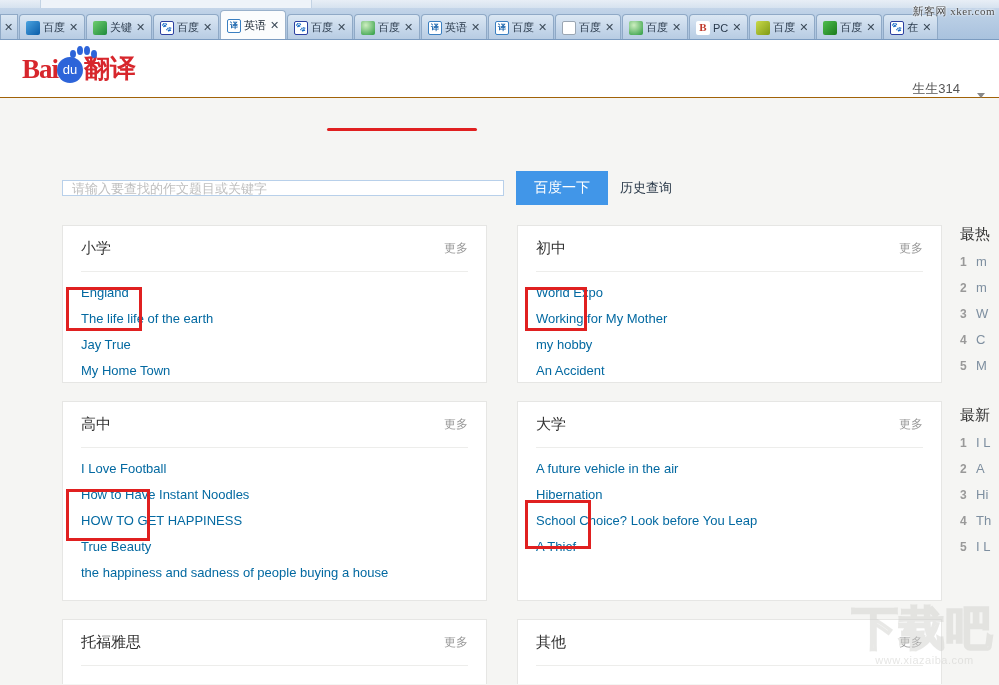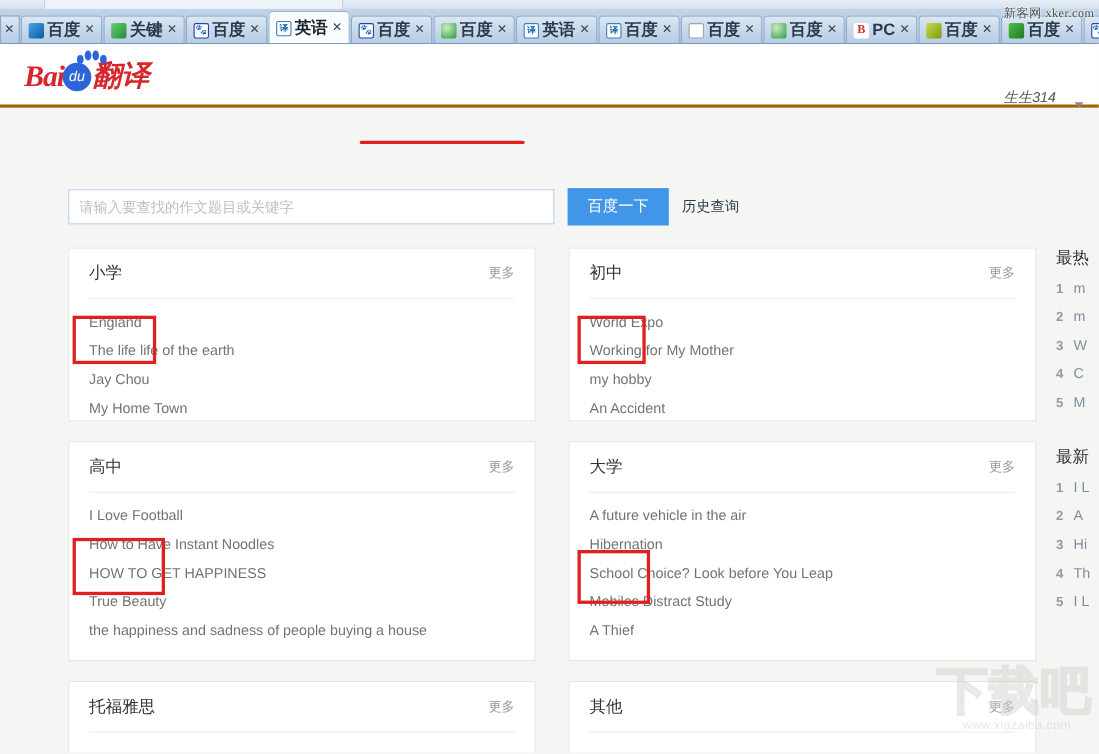--- a/index.html
+++ b/index.html
@@ -74,22 +74,21 @@
   .fv-globe { background: radial-gradient(circle at 35% 30%, #cdeec0, #2a9a3e); }
   .fv-doc { background: #ffffff; border: 1px solid #9aa6b3; }
   .fv-b { background: #ffffff; color: #c0392b; font-size: 11px; font-weight: bold; font-family: "Liberation Serif", serif; }
   .fv-olive { background: linear-gradient(135deg,#c9d948,#7f9a16); }
   .fv-search { background: linear-gradient(135deg,#4fbe4f,#1c7b1c); }
   .tab-title {
     max-width: 38px;
     overflow: hidden;
     text-overflow: clip;
     display: inline-block;
-    font-size: 15px;
-    font-weight: bold;
+    font-size: 11px;
   }
   .tab-close {
     width: 11px; height: 11px;
     flex: 0 0 11px;
     display: flex; align-items: center; justify-content: center;
     font-size: 11px; color: #3c4a58; line-height: 1;
   }
   .chrome-watermark {
     position: absolute; right: 4px; top: 4px;
     font-size: 11px; color: #4a4a4a;
@@ -99,22 +98,21 @@
     white-space: nowrap;
     text-shadow: 0 0 2px #fff, 0 0 3px #fff;
     padding-left: 20px;
   }
 
   
   .site-header {
     position: relative;
     height: 58px;
     background: #ffffff;
-    border-bottom: 3px solid #a16207;
-    font-style: italic;
+    border-bottom: 1px solid #a16207;
   }
   .logo {
     position: absolute; left: 22px; top: 13px;
     display: flex; align-items: center;
     height: 32px;
     user-select: none;
   }
   .logo-baidu {
     font-family: "Liberation Serif", serif;
     font-size: 27px; font-weight: bold;
@@ -210,21 +208,21 @@
     position: relative;
     height: 586px;
     background: #f5f5f3;
     overflow: hidden;
   }
   .searchbar {
     position: absolute; left: 62px; top: 73px;
     display: flex; align-items: center; gap: 12px;
   }
   .search-input {
-    width: 442px; height: 32px;
+    width: 442px; height: 16px;
     border: 1px solid #b8d0ea;
     background: #fff;
     font-size: 13px;
     color: #333;
     padding: 0 9px;
     outline: none;
     font-family: "Liberation Sans", sans-serif;
   }
   .search-input::placeholder { color: #bfbfbf; }
   .search-btn {
@@ -273,21 +271,21 @@
     font-size: 12px; color: #999;
     text-decoration: none;
   }
   .card-list {
     list-style: none;
     padding: 9px 18px 0 18px;
   }
   .card-list li { margin-bottom: 3px; }
   .card-link {
     font-size: 13px;
-    color: #737373;
+    color: #0369a1;
     text-decoration: none;
     line-height: 23px;
     display: inline-block;
   }
   .hl-box {
     position: absolute;
     border: 3px solid #e02020;
     pointer-events: none;
     z-index: 30;
   }
@@ -459,21 +457,21 @@
 
   <div class="grid" id="grid">
       <div class="card short">
         <div class="card-head">
           <span class="card-title">小学</span>
           <a class="card-more" href="#">更多</a>
         </div>
         <ul class="card-list">
           <li><a class="card-link" href="#">England</a></li>
           <li><a class="card-link" href="#">The life life of the earth</a></li>
-          <li><a class="card-link" href="#">Jay Chou</a></li>
+          <li><a class="card-link" href="#">Jay True</a></li>
           <li><a class="card-link" href="#">My Home Town</a></li>
         </ul>
       </div>
       <div class="card short">
         <div class="card-head">
           <span class="card-title">初中</span>
           <a class="card-more" href="#">更多</a>
         </div>
         <ul class="card-list">
           <li><a class="card-link" href="#">World Expo</a></li>
@@ -497,21 +495,20 @@
       </div>
       <div class="card tall">
         <div class="card-head">
           <span class="card-title">大学</span>
           <a class="card-more" href="#">更多</a>
         </div>
         <ul class="card-list">
           <li><a class="card-link" href="#">A future vehicle in the air</a></li>
           <li><a class="card-link" href="#">Hibernation</a></li>
           <li><a class="card-link" href="#">School Choice? Look before You Leap</a></li>
-          <li><a class="card-link" href="#">Mobiles Distract Study</a></li>
           <li><a class="card-link" href="#">A Thief</a></li>
         </ul>
       </div>
       <div class="card cut">
         <div class="card-head">
           <span class="card-title">托福雅思</span>
           <a class="card-more" href="#">更多</a>
         </div>
       </div>
       <div class="card cut">

